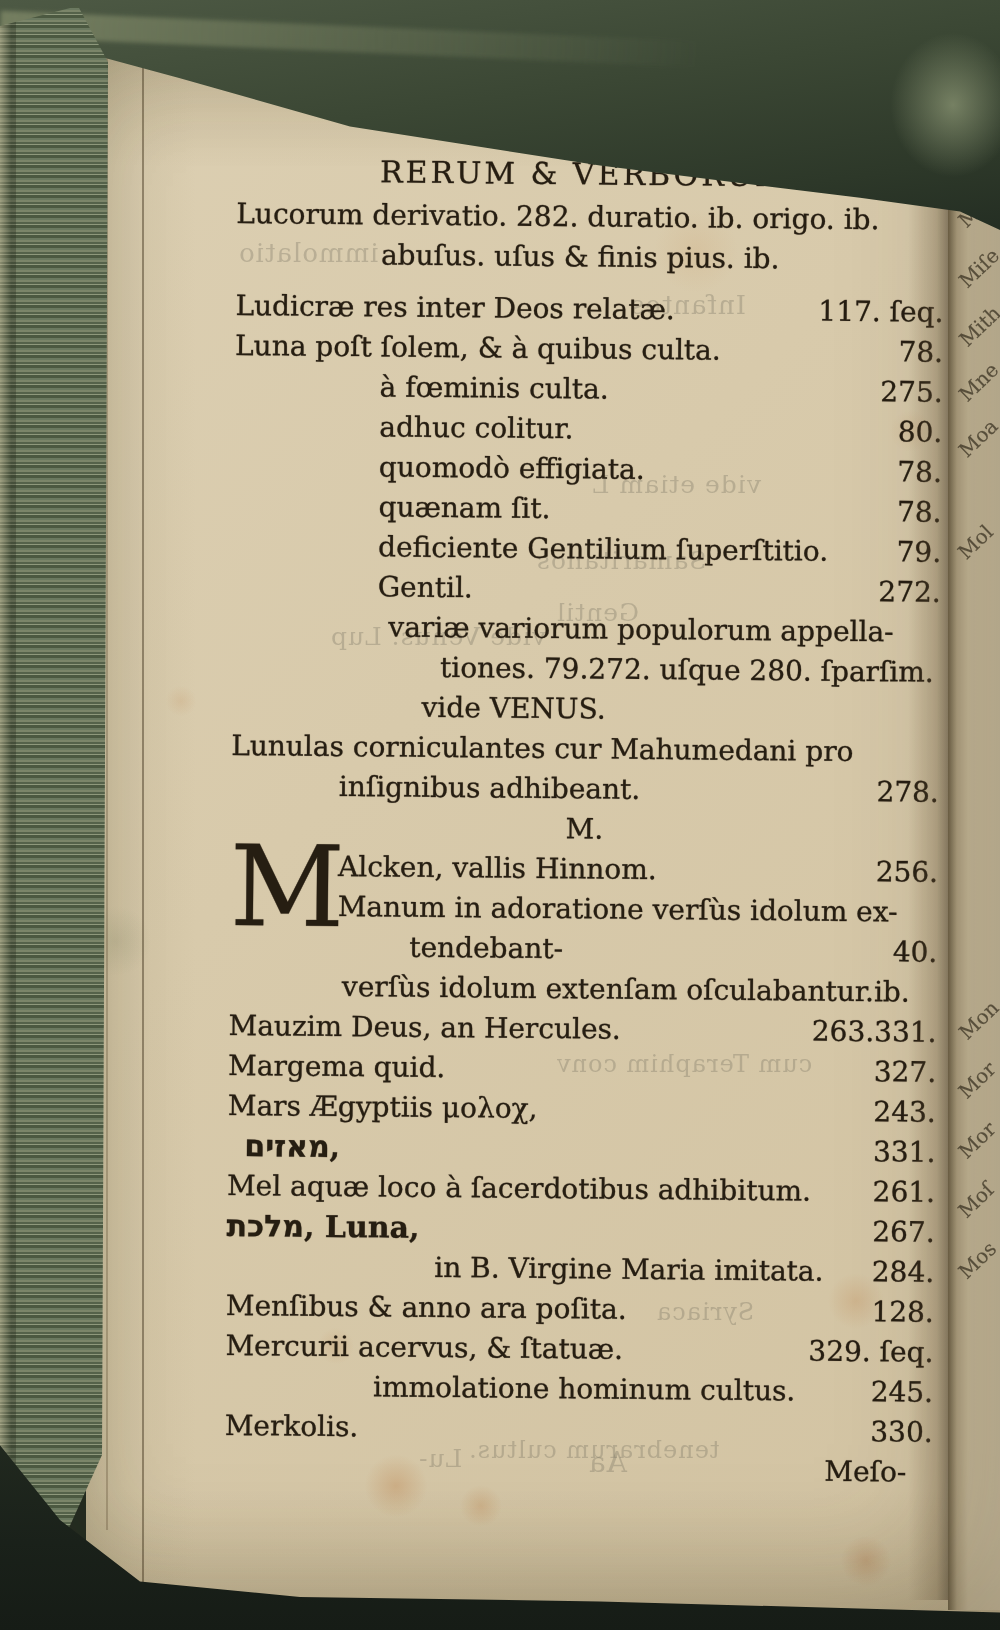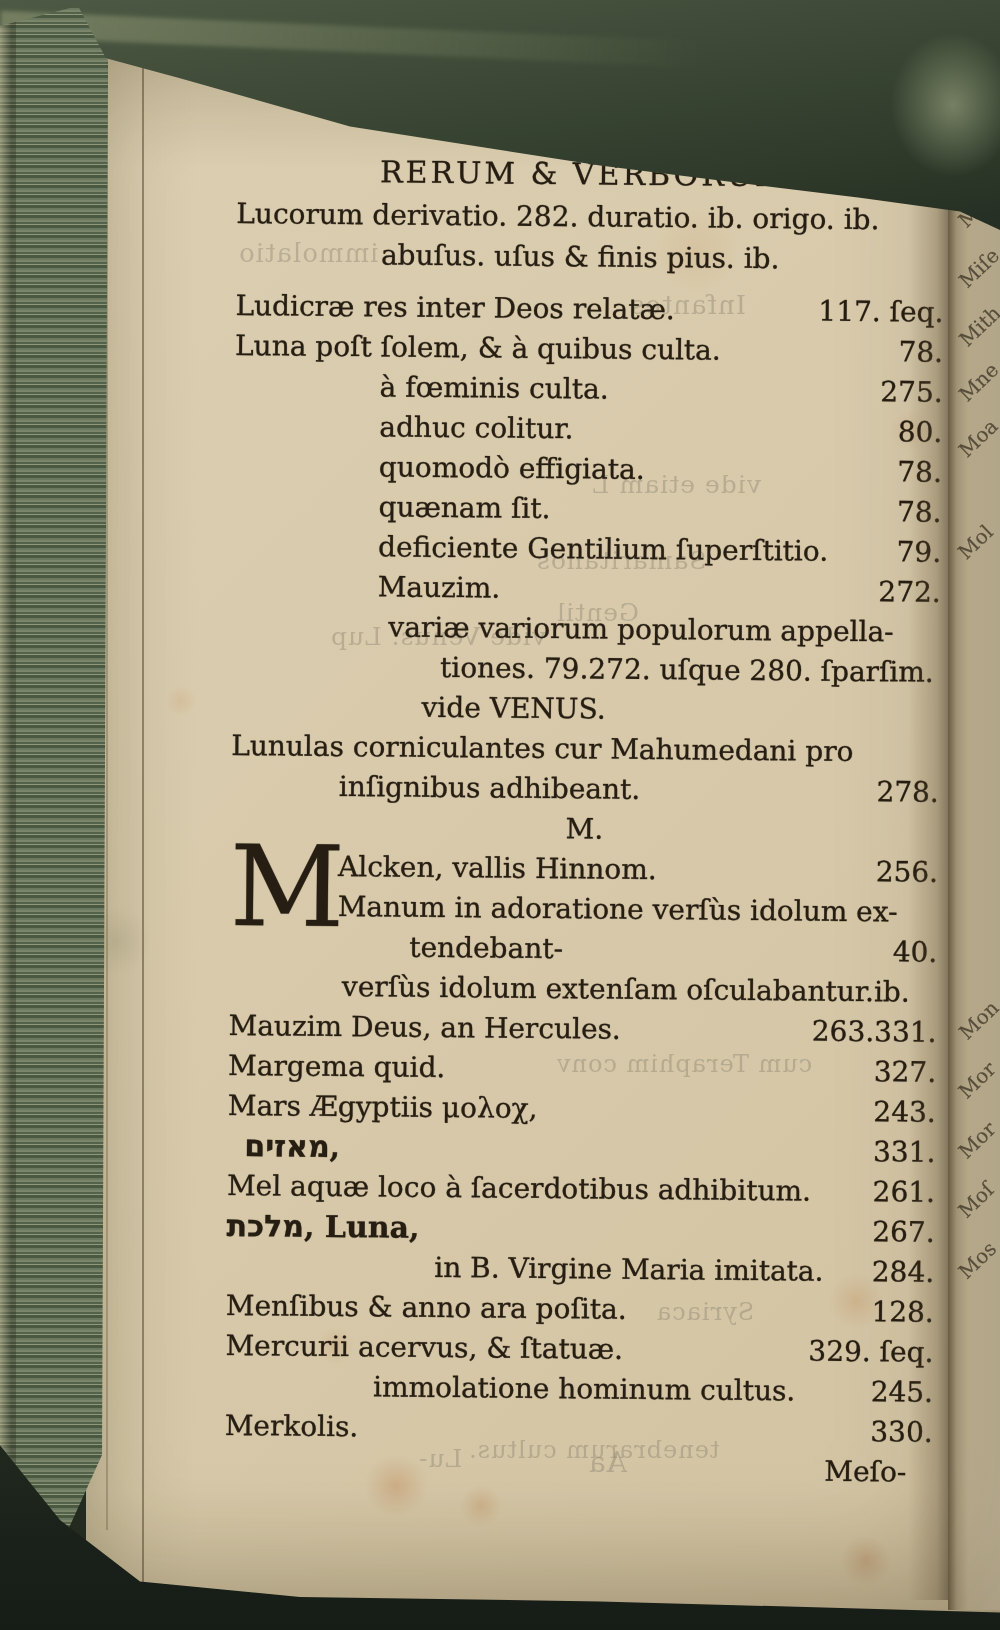--- a/index.html
+++ b/index.html
@@ -114,21 +114,21 @@
     <div id="entries">
         <div class="line"><span style="margin-left: 0px;">Lucorum derivatio. 282. duratio. ib. origo. ib.</span></div>
         <div class="line"><span style="margin-left: 145px;">abuſus. uſus &amp; finis pius. ib.</span></div>
         <div class="line gap"><span style="margin-left: 0px;">Ludicræ res inter Deos relatæ.</span><span class="num">117. ſeq.</span></div>
         <div class="line"><span style="margin-left: 0px;">Luna poſt ſolem, &amp; à quibus culta.</span><span class="num">78.</span></div>
         <div class="line"><span style="margin-left: 145px;">à fœminis culta.</span><span class="num">275.</span></div>
         <div class="line"><span style="margin-left: 145px;">adhuc colitur.</span><span class="num">80.</span></div>
         <div class="line"><span style="margin-left: 145px;">quomodò effigiata.</span><span class="num">78.</span></div>
         <div class="line"><span style="margin-left: 145px;">quænam ſit.</span><span class="num">78.</span></div>
         <div class="line"><span style="margin-left: 145px;">deficiente Gentilium ſuperſtitio.</span><span class="num">79.</span></div>
-        <div class="line"><span style="margin-left: 145px;">Mauzim.</span><span class="num">272.</span></div>
+        <div class="line"><span style="margin-left: 145px;">Gentil.</span><span class="num">272.</span></div>
         <div class="line"><span style="margin-left: 156px;">variæ variorum populorum appella-</span></div>
         <div class="line"><span style="margin-left: 208px;">tiones. 79.272. uſque 280. ſparſim.</span></div>
         <div class="line"><span style="margin-left: 190px;">vide VENUS.</span></div>
         <div class="line"><span style="margin-left: 0px;">Lunulas corniculantes cur Mahumedani pro</span></div>
         <div class="line"><span style="margin-left: 108px;">inſignibus adhibeant.</span><span class="num">278.</span></div>
         <div class="line center">M.</div>
         <div class="dropwrap">
           <span class="dropcap">M</span>
           <div class="line dl"><span>Alcken, vallis Hinnom.</span><span class="num">256.</span></div>
           <div class="line dl"><span>Manum in adoratione verſùs idolum ex-</span></div>

